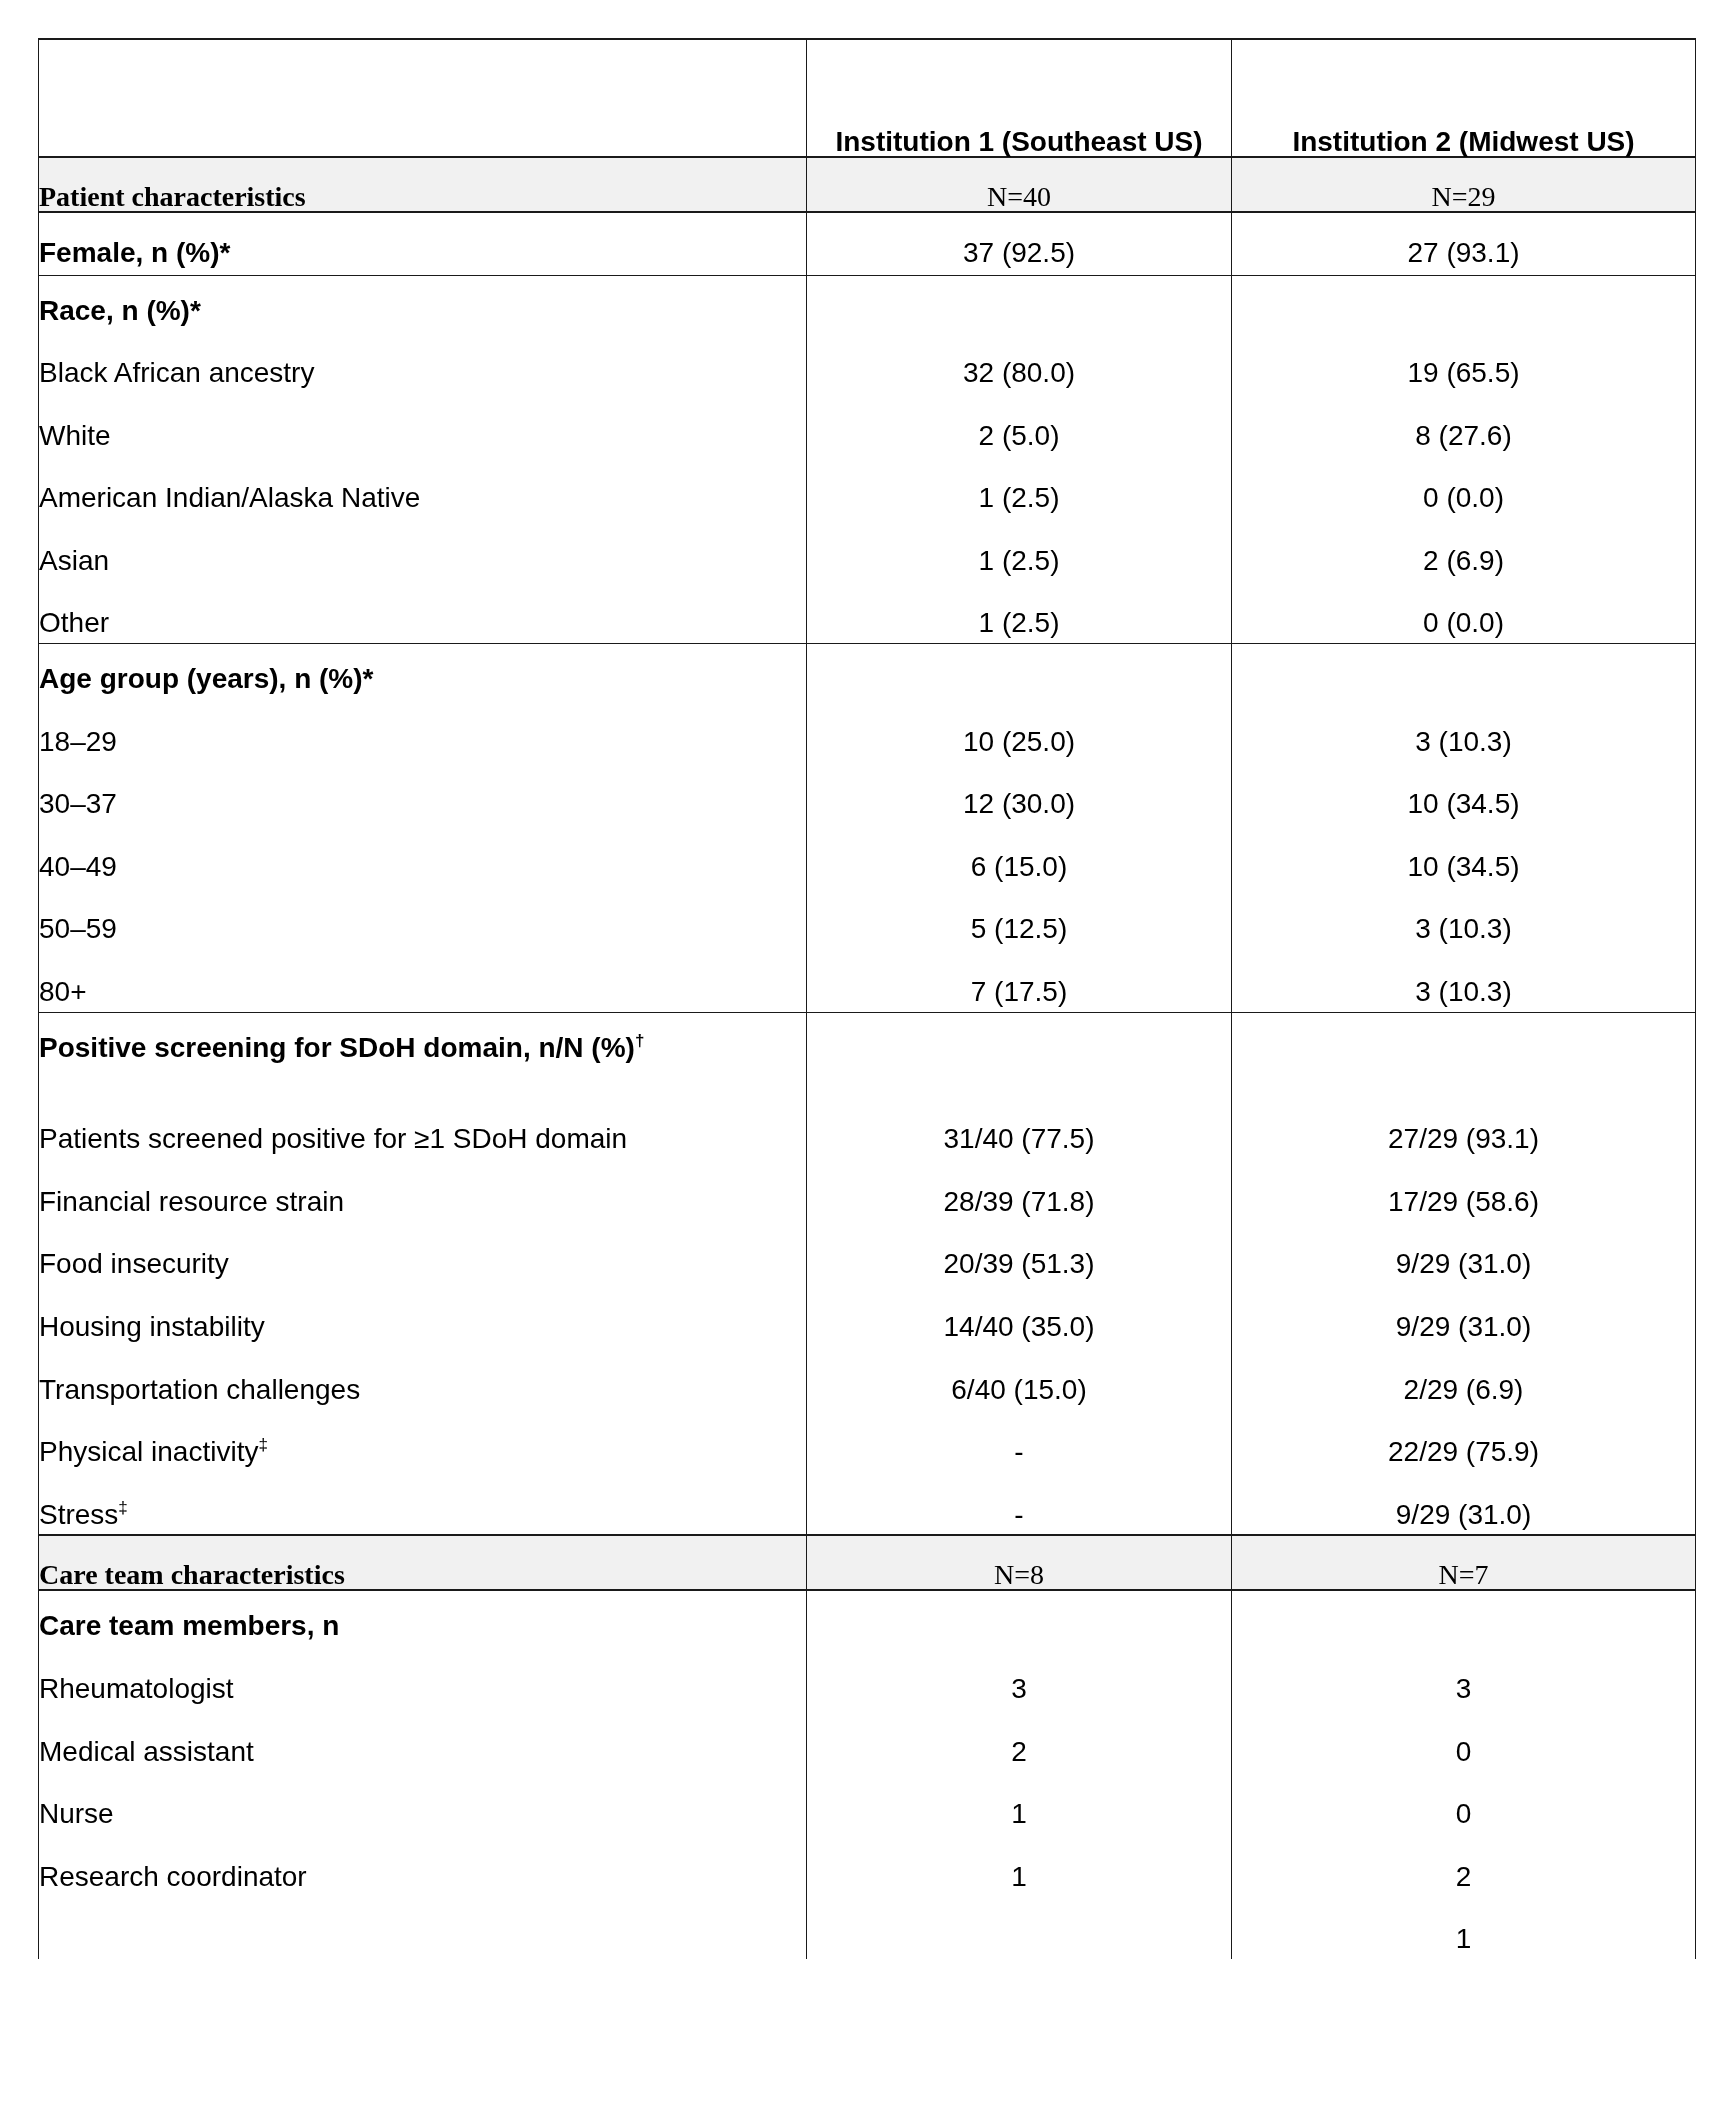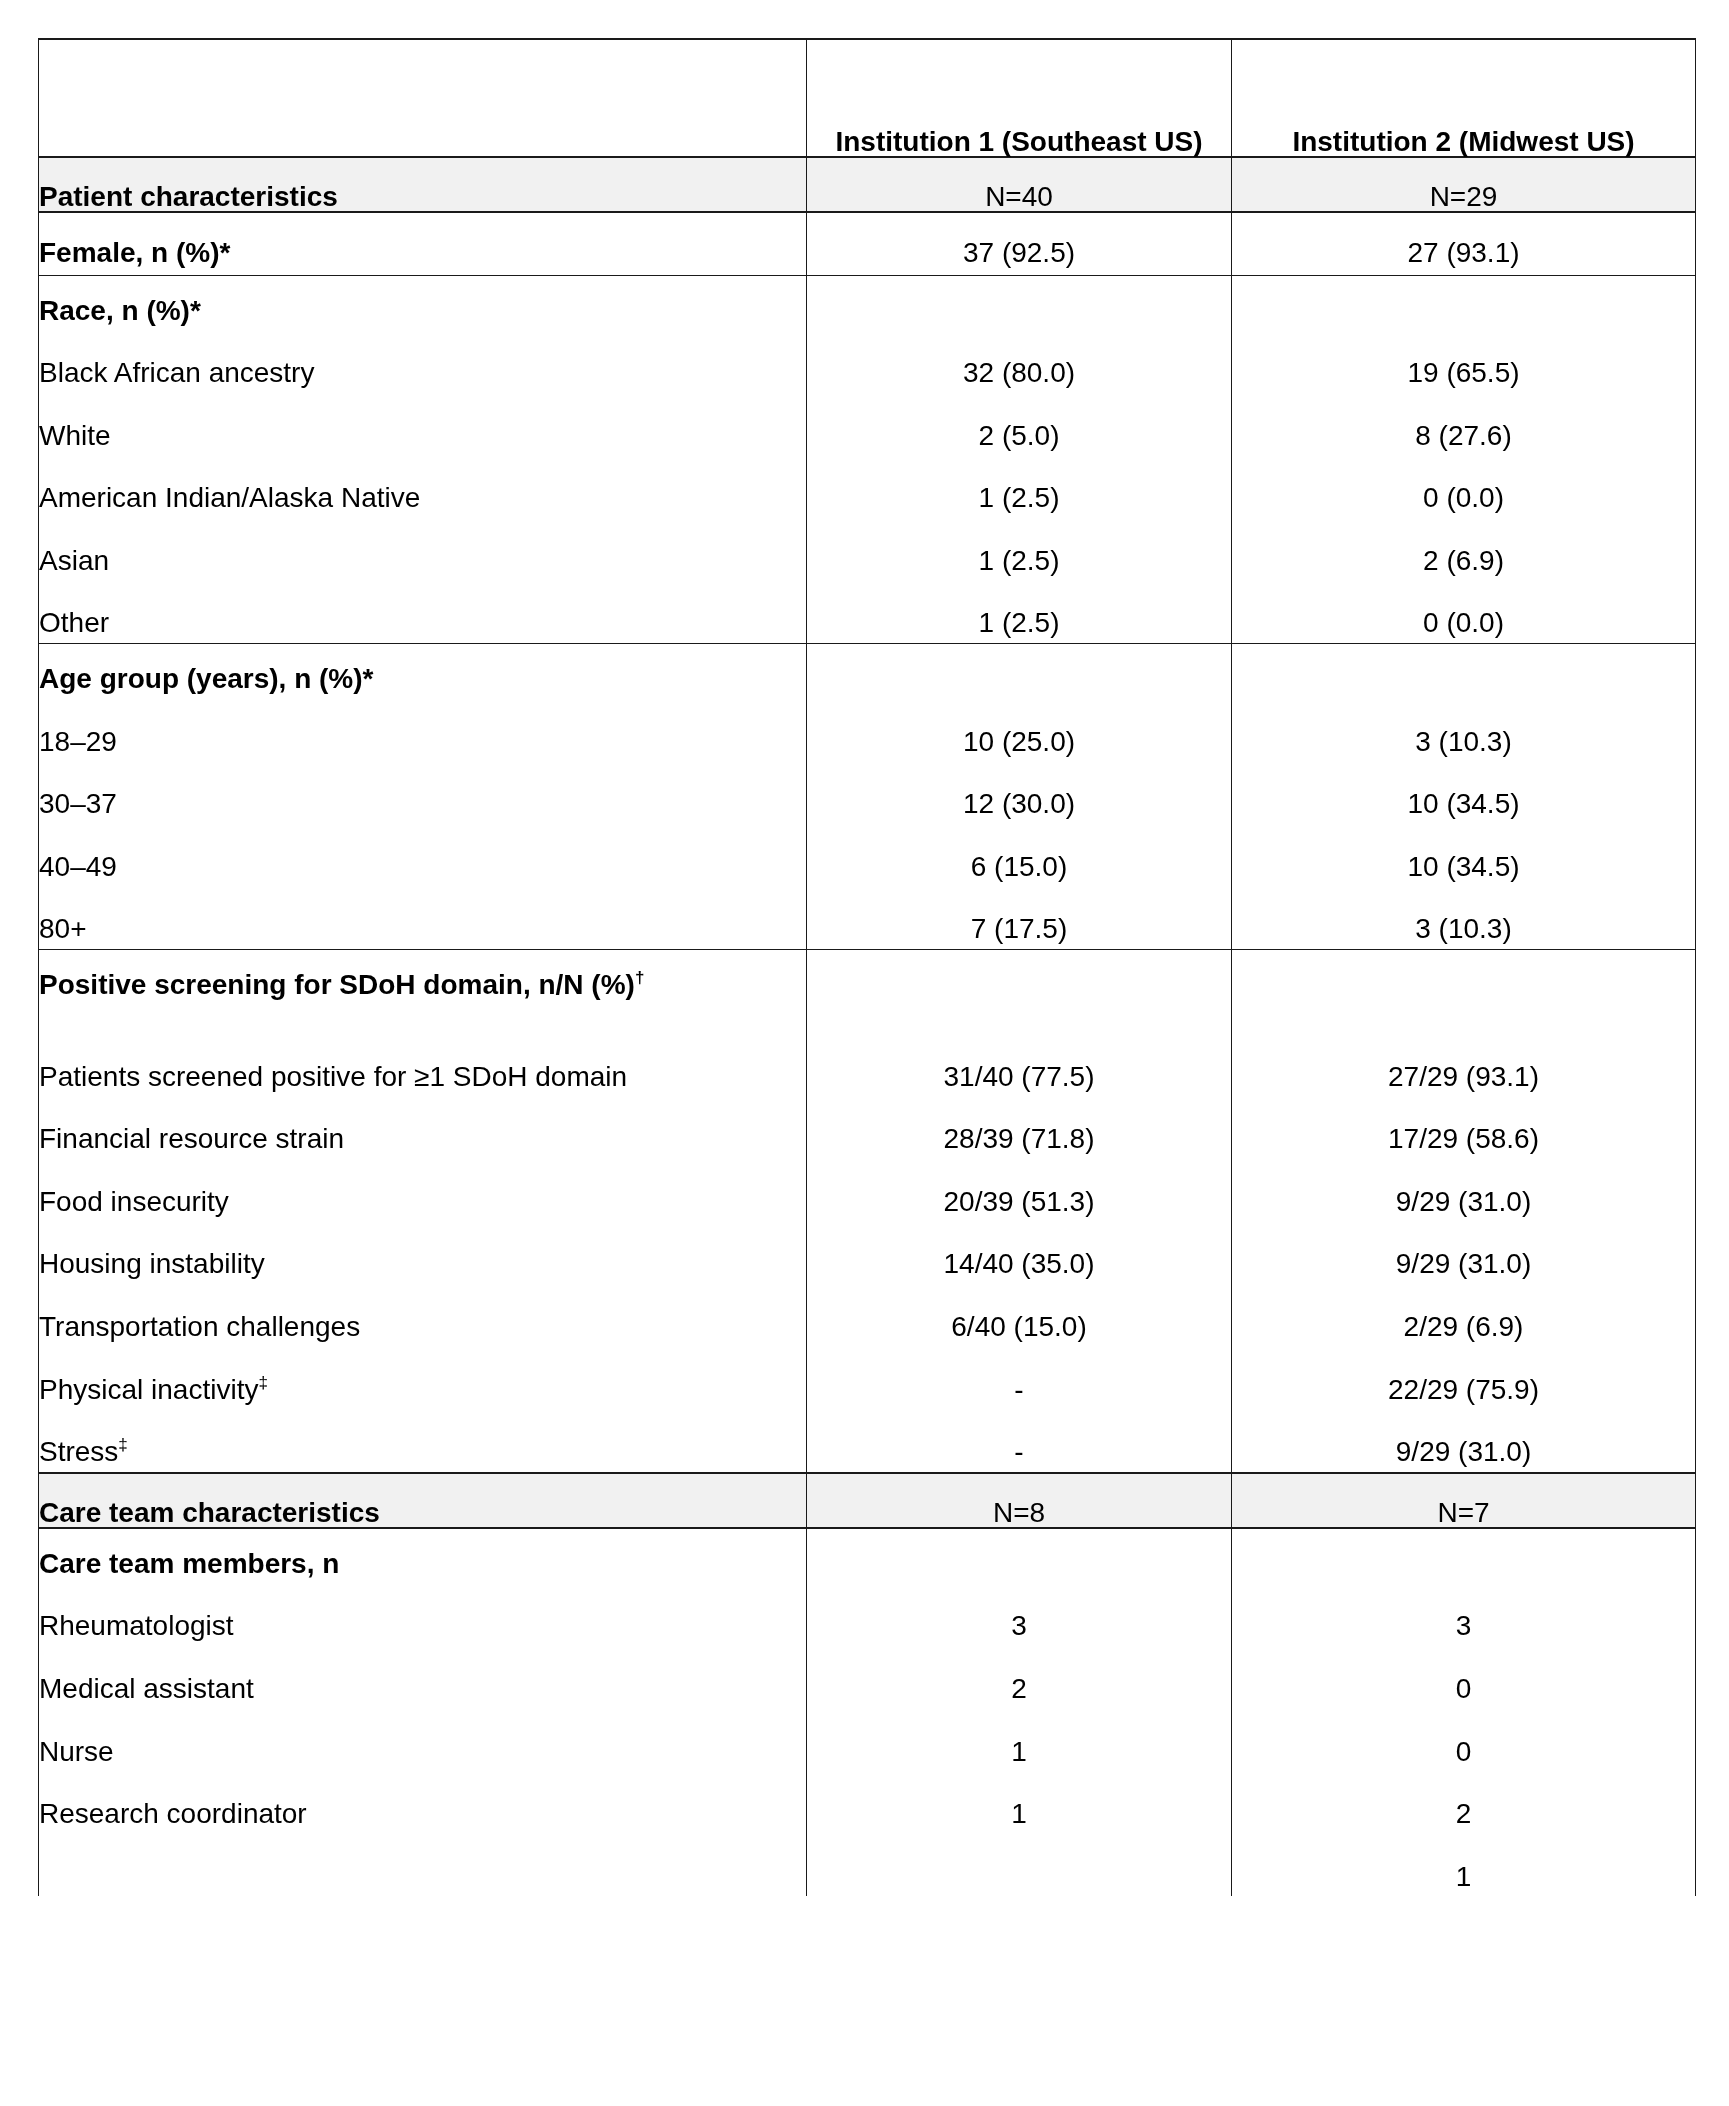--- a/index.html
+++ b/index.html
@@ -8,21 +8,21 @@
   table.t { position: absolute; left: 38px; top: 38px; width: 1657px;
             border-collapse: collapse; table-layout: fixed; }
   table.t col.c0 { width: 768px; }
   table.t col.c1 { width: 425px; }
   table.t col.c2 { width: 464px; }
   table.t td, table.t th { border-left: 1.9px solid #1a1a1a; border-right: 1.9px solid #1a1a1a;
             padding: 0; font-size: 28px; line-height: 1; vertical-align: bottom; }
   .hdr th { height: 116px; font-weight: bold; text-align: center; padding-bottom: 7.5px;
             border-top: 2.8px solid #1a1a1a; border-bottom: 2.8px solid #1a1a1a; font-size: 28px; }
   .grey td { background: #f1f1f1; height: 53px; border-top: 2.8px solid #1a1a1a; border-bottom: 2.8px solid #1a1a1a;
-             padding-bottom: 7.5px; }
+             padding-bottom: 7.5px; font-family: Liberation Serif, serif; }
   .sec td { border-top: 1.9px solid #1a1a1a; }
   .lbl { text-align: left; }
   .bold { font-weight: bold; }
   .val { text-align: center; }
   td.l1 { padding-left: 51px; }
   td.l2 { padding-left: 86px; }
   td.l3 { padding-left: 111px; }
   tr.single td { height: 54px; padding-bottom: 7.5px; }
   tr.head td { height: 49px; padding-bottom: 5.6px; }
   tr.sub td { height: 57px; padding-bottom: 5.6px; }
@@ -104,20 +104,25 @@
       <tr class="sub">
         <td class="lbl l2"><span>30–37</span></td>
         <td class="val"><span>12 (30.0)</span></td>
         <td class="val">10 (34.5)</td>
       </tr>
       <tr class="sub">
         <td class="lbl l2"><span>40–49</span></td>
         <td class="val"><span>6 (15.0)</span></td>
         <td class="val">10 (34.5)</td>
       </tr>
+      <tr class="sub">
+        <td class="lbl l2"><span>50–59</span></td>
+        <td class="val"><span>5 (12.5)</span></td>
+        <td class="val">3 (10.3)</td>
+      </tr>
       <tr class="sub closebot">
         <td class="lbl l2"><span>80+</span></td>
         <td class="val"><span>7 (17.5)</span></td>
         <td class="val">3 (10.3)</td>
       </tr>
     </tbody>
   <tbody id="sdoh-body">
     <tr class="head sec">
       <td class="lbl bold l1"><span>Positive screening for SDoH domain, n/N (%)</span><sup>†</sup></td>
       <td></td>

